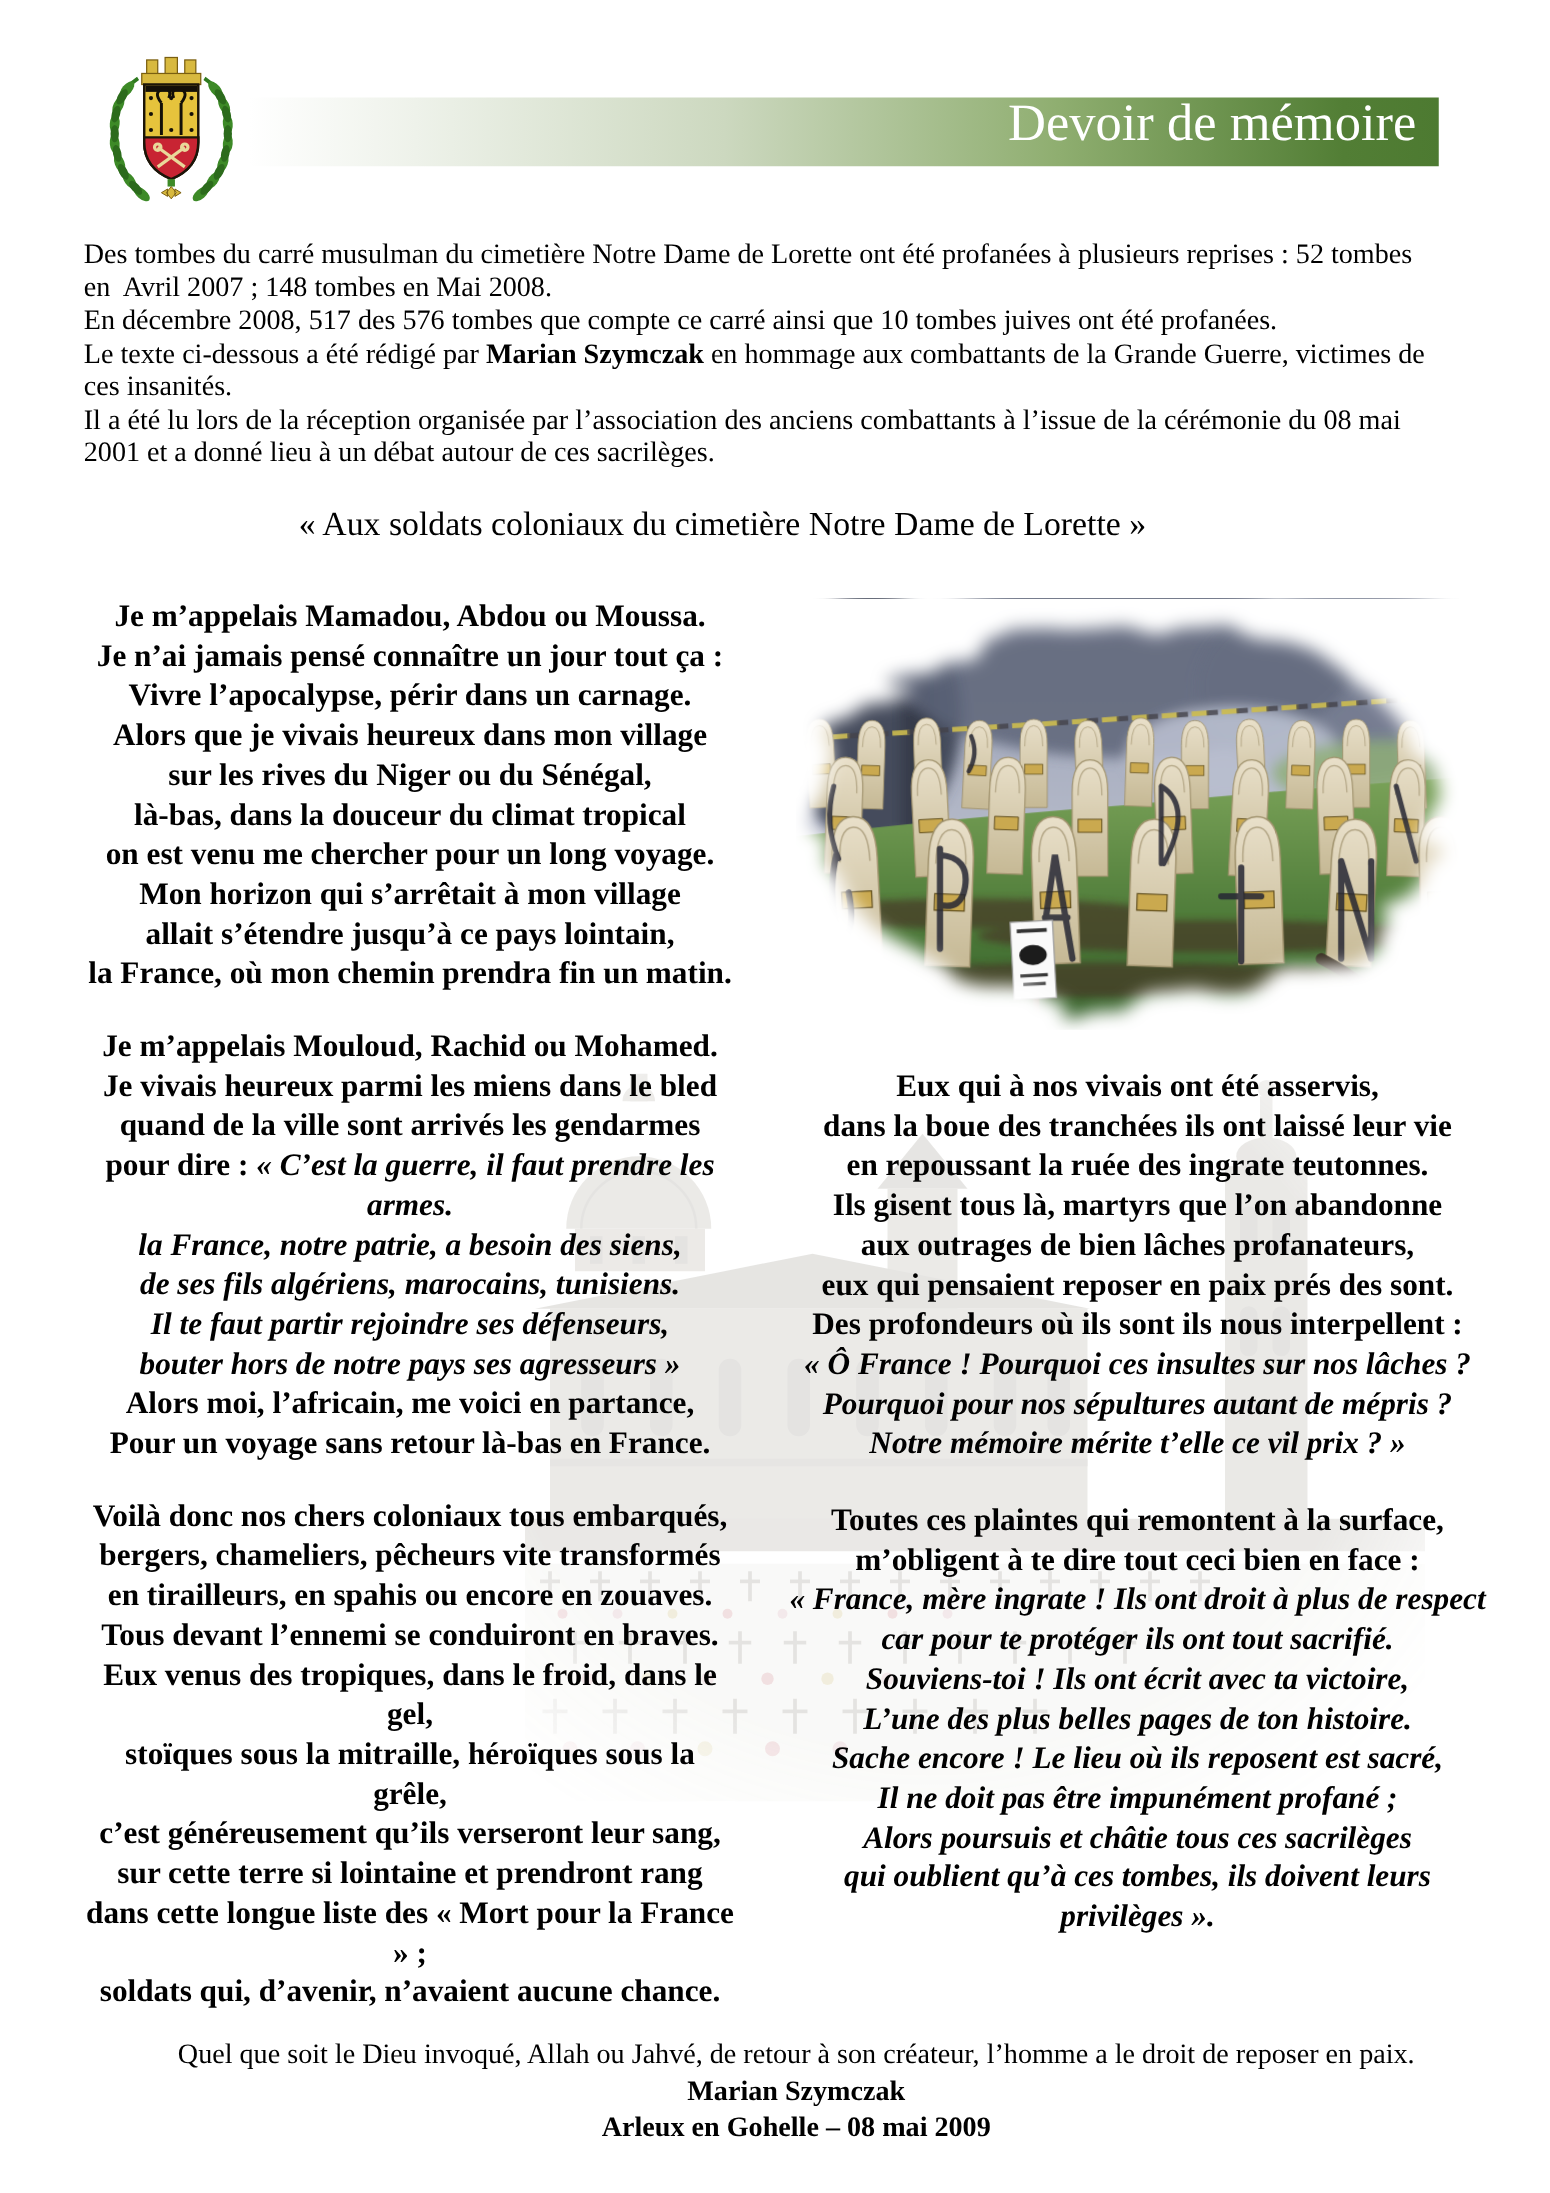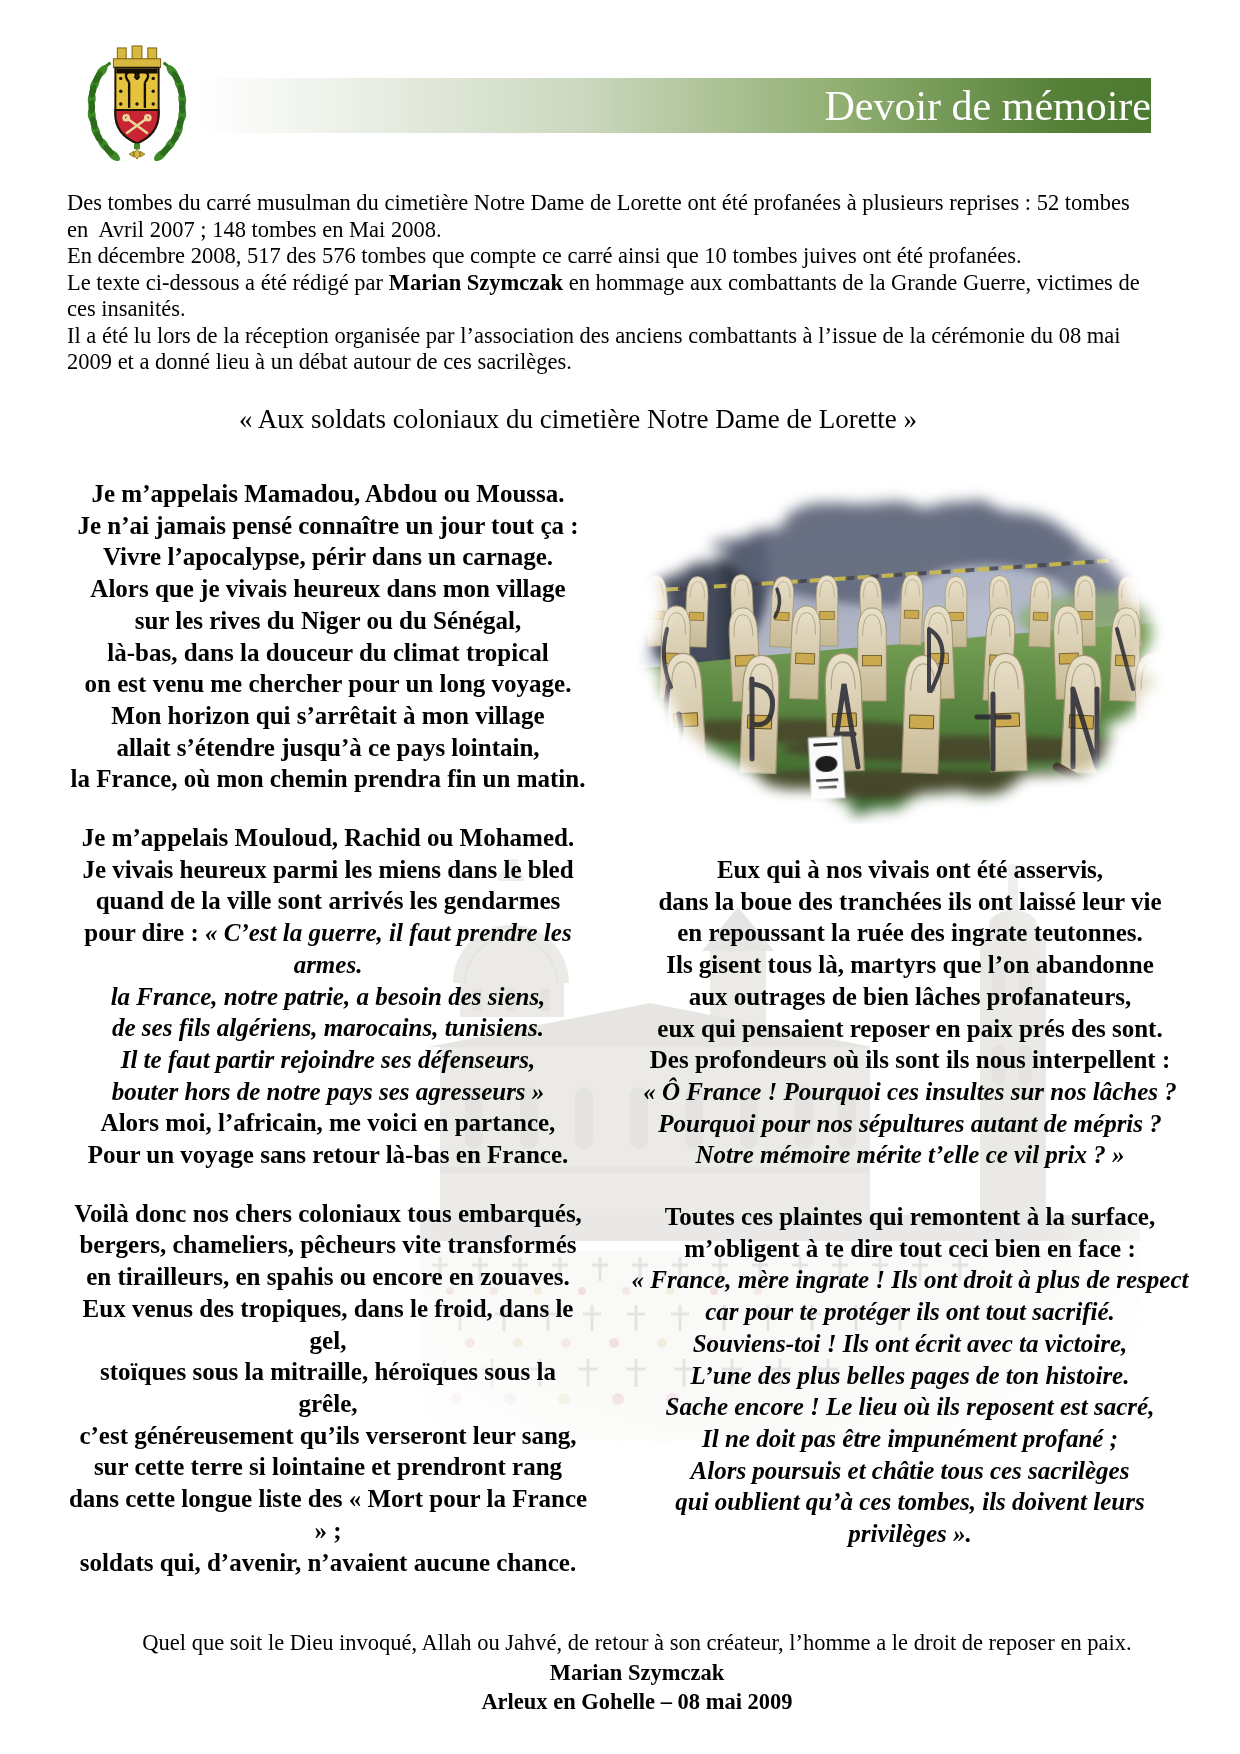--- a/index.html
+++ b/index.html
@@ -2,21 +2,21 @@
 <html><head>
 <meta charset="utf-8">
 <style>
   html,body{margin:0;padding:0;background:#fff;}
   .page{position:relative;width:1240px;height:1754px;background:#ffffff;overflow:hidden;
         font-family:"Liberation Serif", serif;color:#000;}
   
   .crest{position:absolute;left:78px;top:38px;width:118px;height:132px;z-index:3;}
   .banner{position:absolute;left:199px;top:78px;width:952px;height:55px;z-index:2;
           background:linear-gradient(90deg,#ffffff 0%,#eef2ea 14%,#ccd8bf 40%,#8fae70 68%,#527e35 92%,#4d7a31 100%);
-          display:flex;align-items:center;justify-content:flex-end;box-sizing:border-box;}
+          display:flex;justify-content:flex-end;padding-right:18px;box-sizing:border-box;}
   .banner-title{color:#ffffff;font-size:42px;line-height:1;white-space:nowrap;}
   
   .intro{position:absolute;left:67px;top:190px;width:1116px;font-size:22.5px;z-index:4;}
   .intro .line{line-height:26.5px;white-space:pre-wrap;}
   
   .poem-title{position:absolute;left:0;top:404px;width:1156px;text-align:center;
               font-weight:normal;font-size:27px;z-index:4;}
   .col{position:absolute;text-align:center;font-size:25px;z-index:4;}
   .col .line{line-height:31.7px;white-space:pre-wrap;font-weight:bold;}
   .col-left{left:68px;top:478px;width:520px;}
@@ -304,21 +304,21 @@
     </g>
   </svg>
 
   <div class="intro" id="intro">
       <div class="line"><span>Des tombes du carré musulman du cimetière Notre Dame de Lorette ont été profanées à plusieurs reprises : 52 tombes</span></div>
       <div class="line"><span>en  Avril 2007 ; 148 tombes en Mai 2008.</span></div>
       <div class="line"><span>En décembre 2008, 517 des 576 tombes que compte ce carré ainsi que 10 tombes juives ont été profanées.</span></div>
       <div class="line"><span>Le texte ci-dessous a été rédigé par </span><span class="b">Marian Szymczak</span><span> en hommage aux combattants de la Grande Guerre, victimes de</span></div>
       <div class="line"><span>ces insanités.</span></div>
       <div class="line"><span>Il a été lu lors de la réception organisée par l’association des anciens combattants à l’issue de la cérémonie du 08 mai</span></div>
-      <div class="line"><span>2009 et a donné lieu à un débat autour de ces sacrilèges.</span></div>
+      <div class="line"><span>2001 et a donné lieu à un débat autour de ces sacrilèges.</span></div>
     </div>
 
   <div class="poem-title">« Aux soldats coloniaux du cimetière Notre Dame de Lorette »</div>
 
   <div class="col col-left">
       <div class="stanza">
         <div class="line"><span>Je m’appelais Mamadou, Abdou ou Moussa.</span></div>
         <div class="line"><span>Je n’ai jamais pensé connaître un jour tout ça :</span></div>
         <div class="line"><span>Vivre l’apocalypse, périr dans un carnage.</span></div>
         <div class="line"><span>Alors que je vivais heureux dans mon village</span></div>
@@ -338,20 +338,21 @@
         <div class="line"><span class="i">de ses fils algériens, marocains, tunisiens.</span></div>
         <div class="line"><span class="i">Il te faut partir rejoindre ses défenseurs,</span></div>
         <div class="line"><span class="i">bouter hors de notre pays ses agresseurs »</span></div>
         <div class="line"><span>Alors moi, l’africain, me voici en partance,</span></div>
         <div class="line"><span>Pour un voyage sans retour là-bas en France.</span></div>
       </div>
       <div class="stanza">
         <div class="line"><span>Voilà donc nos chers coloniaux tous embarqués,</span></div>
         <div class="line"><span>bergers, chameliers, pêcheurs vite transformés</span></div>
         <div class="line"><span>en tirailleurs, en spahis ou encore en zouaves.</span></div>
+        <div class="line"><span>Tous devant l’ennemi se conduiront en braves.</span></div>
         <div class="line"><span>Eux venus des tropiques, dans le froid, dans le gel,</span></div>
         <div class="line"><span>stoïques sous la mitraille, héroïques sous la grêle,</span></div>
         <div class="line"><span>c’est généreusement qu’ils verseront leur sang,</span></div>
         <div class="line"><span>sur cette terre si lointaine et prendront rang</span></div>
         <div class="line"><span>dans cette longue liste des « Mort pour la France » ;</span></div>
         <div class="line"><span>soldats qui, d’avenir, n’avaient aucune chance.</span></div>
       </div>
     </div>
   <div class="col col-right">
       <div class="stanza">

